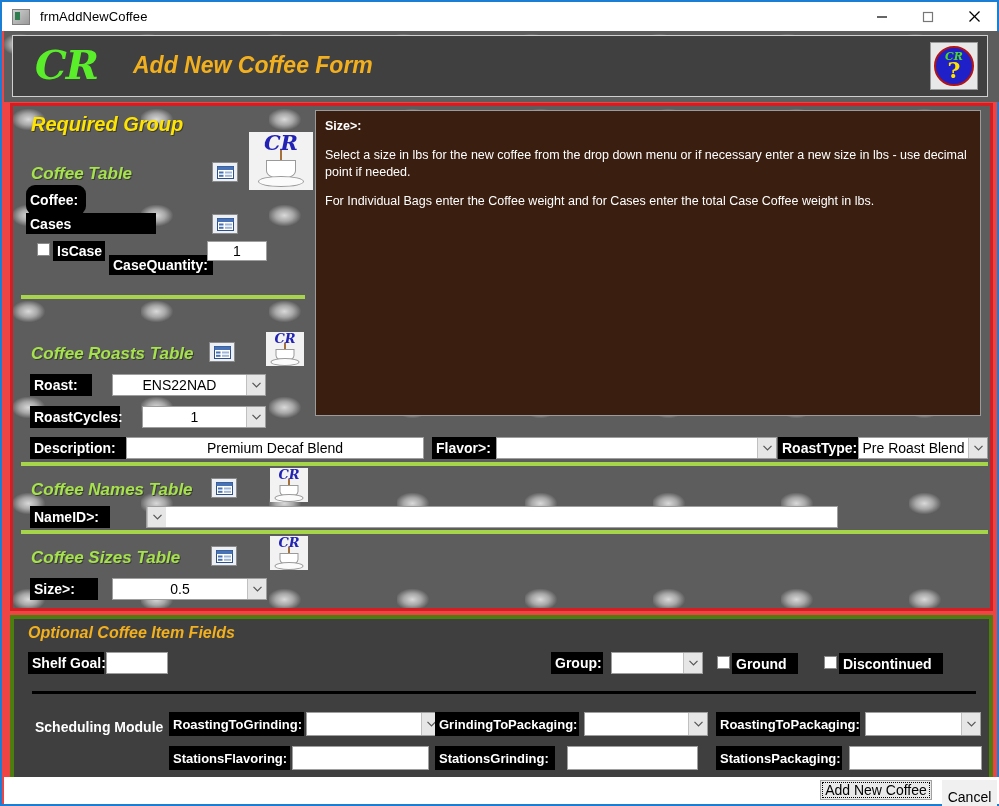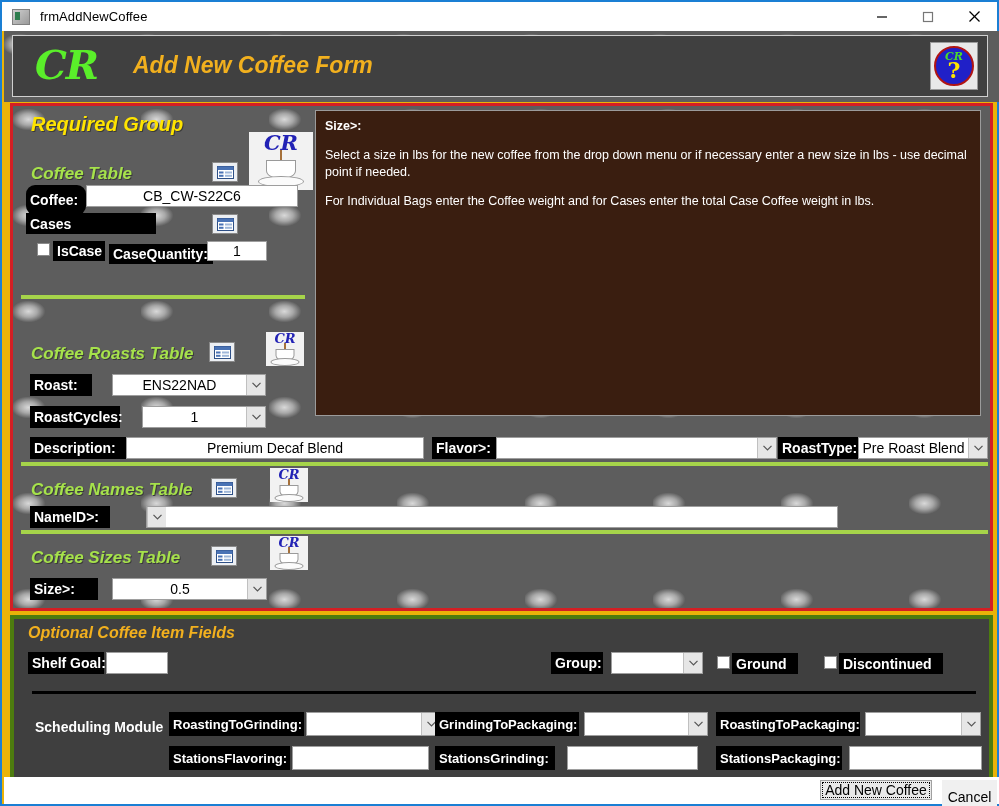--- a/index.html
+++ b/index.html
@@ -7,21 +7,21 @@
     width: 999px; height: 806px;
     overflow: hidden;
     background: #ffffff;
     font-family: "Liberation Sans", sans-serif;
   }
   #app {
     position: relative;
     width: 999px; height: 806px;
     box-sizing: border-box;
     border: 2px solid #1a7fd4;
-    background: #eab308;
+    background: #ef4444;
   }
 
   
   #titlebar {
     position: absolute; left: 0; top: 0;
     width: 995px; height: 29px;
     background: #ffffff;
     display: flex; align-items: center;
   }
   #tb-icon {
@@ -374,37 +374,36 @@
     </div>
 
     <div class="crlogo" style="left:236px; top:26px; width:64px; height:58px;">
       <span class="crtxt" style="font-size:21px;">CR</span>
       <div class="steam" style="top:18px; height:12px;"></div>
       <div class="cup" style="top:28px; width:28px; height:17px;"></div>
       <div class="saucer" style="top:44px; width:44px; height:9px;"></div>
     </div>
 
     <div class="lbl" style="left:13px; top:79px; width:60px; height:30px;border-radius:9px;">Coffee:</div>
-    <div class="fld center" style="left:73px; top:79px; width:212px; height:22px;">CB_CW-S22C6</div>
 
     <div class="lbl" style="left:13px; top:107px; width:130px; height:21px;">Cases</div>
     <div class="tblbtn" style="left:199px; top:108px;">
       <svg width="17" height="13" viewBox="0 0 17 13">
         <rect x="0.5" y="0.5" width="16" height="12" fill="#ffffff" stroke="#2d4f86"></rect>
         <rect x="0.5" y="0.5" width="16" height="3.5" fill="#4a73b5"></rect>
         <rect x="2" y="5.5" width="4.5" height="2" fill="#4a73b5"></rect>
         <rect x="2" y="8.8" width="4.5" height="2" fill="#4a73b5"></rect>
         <rect x="8" y="5.5" width="7" height="2" fill="#9fb7d9"></rect>
         <rect x="8" y="8.8" width="7" height="2" fill="#9fb7d9"></rect>
       </svg>
     </div>
 
     <div class="cbx" style="left:24px; top:137px;"></div>
     <div class="lbl" style="left:40px; top:135px; width:52px; height:20px;">IsCase</div>
-    <div class="lbl" style="left:96px; top:138px; width:104px; height:20px;">CaseQuantity:</div>
+    <div class="lbl" style="left:96px; top:149px; width:104px; height:20px;">CaseQuantity:</div>
     <div class="fld center" style="left:194px; top:135px; width:60px; height:20px;">1</div>
 
     <div class="gdiv" style="left:8px; top:189px; width:284px;"></div>
 
     <div class="sect-title" style="left:18px; top:238px;">Coffee Roasts Table</div>
 
     <div class="tblbtn" style="left:196px; top:236px;">
       <svg width="17" height="13" viewBox="0 0 17 13">
         <rect x="0.5" y="0.5" width="16" height="12" fill="#ffffff" stroke="#2d4f86"></rect>
         <rect x="0.5" y="0.5" width="16" height="3.5" fill="#4a73b5"></rect>

